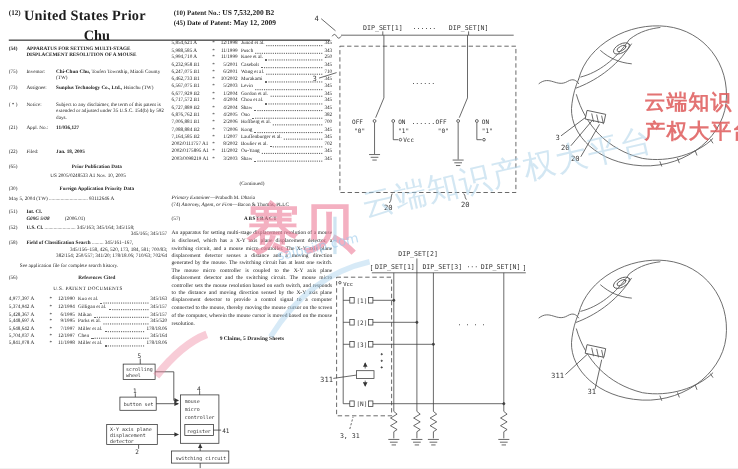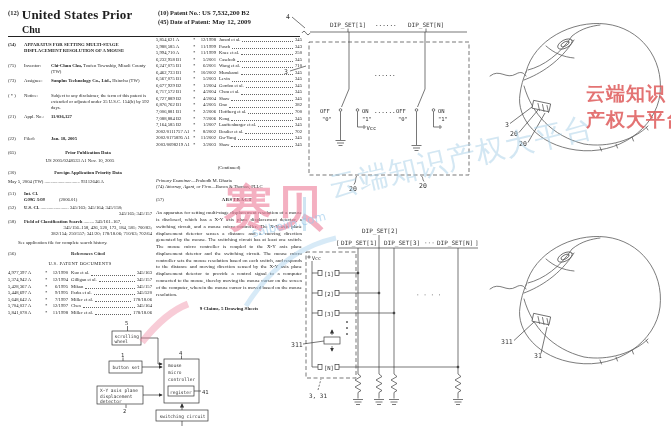--- a/index.html
+++ b/index.html
@@ -2,21 +2,21 @@
 <html><head>
 <meta charset="utf-8">
 <style>
   html,body{margin:0;padding:0;background:#e8e8e8;}
   .page{position:relative;width:671px;height:426px;background:#ffffff;overflow:hidden;
         font-family:"Liberation Serif",serif;color:#1d1d1d;}
   .ab{position:absolute;}
   
   .hdr-title{font-weight:bold;font-size:13px;letter-spacing:0.2px;}
   .hdr-kind{font-size:6.5px;font-weight:bold;vertical-align:4px;margin-right:3px;}
-  .hdr-surname{font-weight:bold;font-size:10px;}
+  .hdr-surname{font-weight:bold;font-size:13px;text-align:center;}
   .hdr-right{font-size:6.3px;font-weight:bold;line-height:9px;white-space:nowrap;}
   .hdr-right .val{font-size:6.8px;}
   .rule{border-top:1.2px solid #222;}
   
   .t{font-size:4.7px;line-height:6.2px;}
   .fxrow{display:flex;}
   .tag{width:16px;flex:none;}
   .lbl{width:27px;flex:none;}
   .txt{flex:1;}
   .b{font-weight:bold;}

